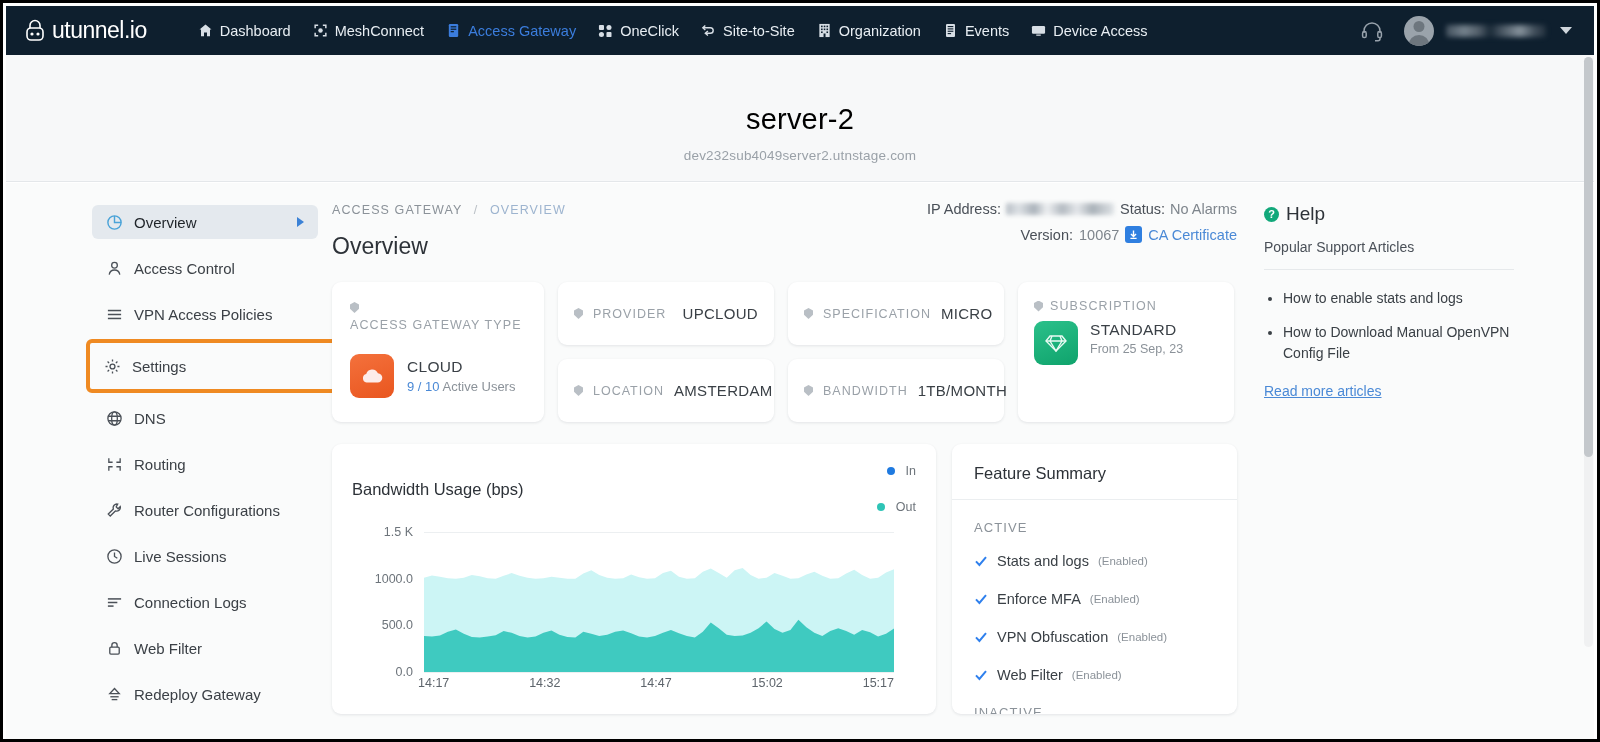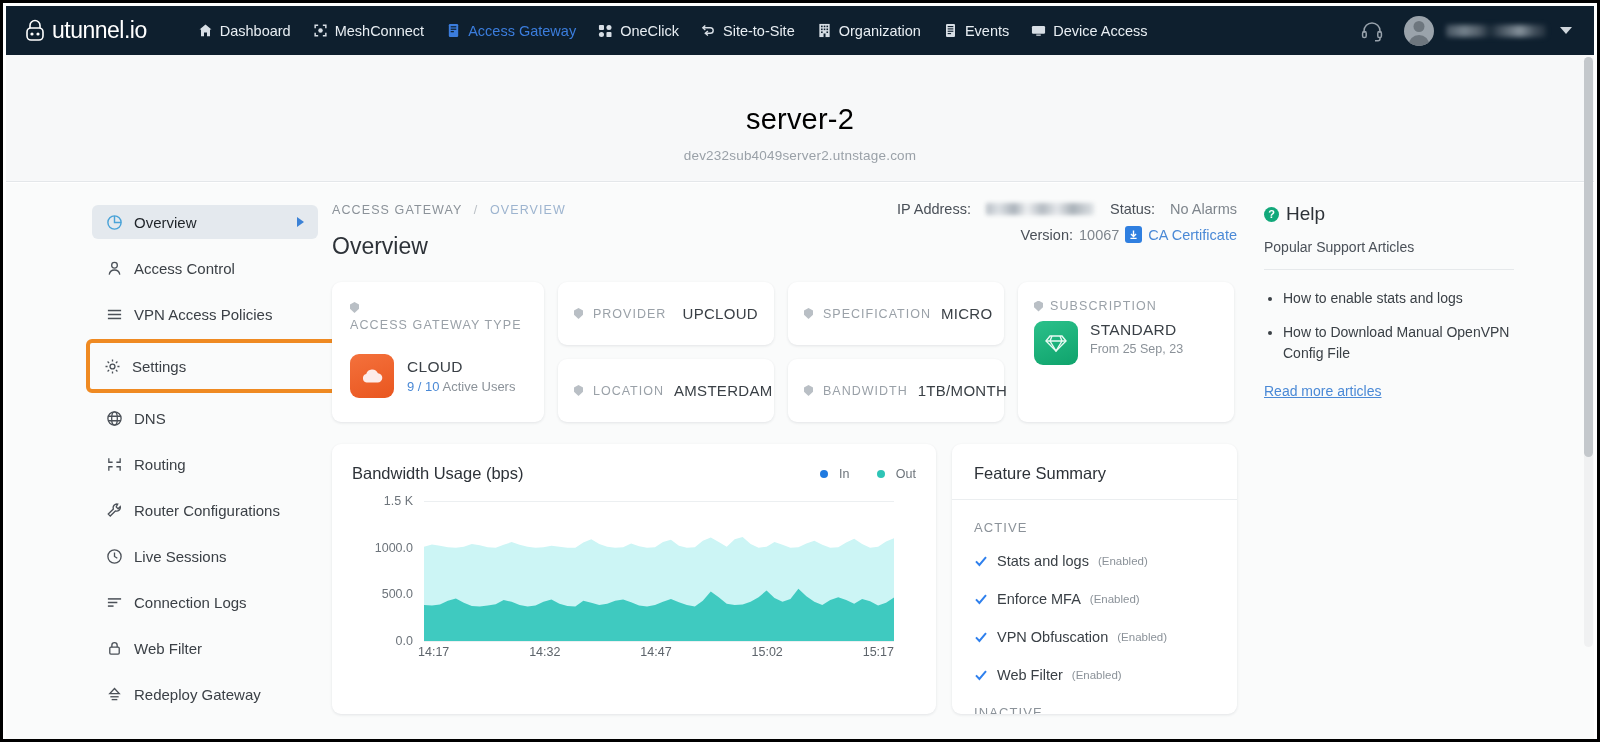--- a/index.html
+++ b/index.html
@@ -72,21 +72,21 @@
                          height:46px; margin-left:-2px; width:110%;}
 
   
   .main { position:absolute; left:326px; top:20px; width:905px; }
   .crumbs { font-size:12.5px; color:#8b9299; letter-spacing:1.1px; }
   .crumbs .sep { margin:0 7px; color:#b9bfc5; }
   .crumbs .cur { color:#9db4cf; }
   .maintitle { font-size:23px; color:#2d3238; margin-top:16px; font-weight:400;}
 
   .metabox { position:absolute; right:0; top:-2px; text-align:right; font-size:14.5px; color:#4a5058; }
-  .metabox .row1 { display:flex; justify-content:flex-end; align-items:center; gap:10px; }
+  .metabox .row1 { display:flex; justify-content:flex-end; align-items:center; gap:0; }
   .ip-blur { display:inline-block; width:108px; height:12px; margin:0 6px 0 5px;
              background:linear-gradient(90deg,#b8bfc6 0%,#dde1e5 12%,#aab2ba 26%,#eef0f2 38%,
                         #b3bac1 52%,#e4e7ea 66%,#a9b1b8 80%,#dfe3e6 100%);
              filter:blur(2.2px); border-radius:2px; }
   .metabox .row2 { margin-top:9px; display:flex; justify-content:flex-end; align-items:center; gap:6px;}
   .muted-v { color:#7e858c; }
   .link-blue { color:#4a89d6; }
   .dl-badge { display:inline-flex; width:17px; height:17px; background:#2f7fe0; border-radius:3px;
               align-items:center; justify-content:center; }
 
@@ -119,21 +119,21 @@
               display:flex; align-items:center; justify-content:center; }
   .c4-plan { font-size:15.5px; color:#3a4046; letter-spacing:.3px;}
   .c4-from { font-size:12.5px; color:#8b9299; margin-top:3px;}
 
   
   .lower { display:flex; gap:16px; margin-top:22px; }
   .panel-chart { width:604px; background:#fff; border-radius:9px; box-shadow:0 1px 3px rgba(20,30,45,.10);
                  padding:20px 20px 14px; height:270px; position:relative; }
   .chart-head { display:flex; align-items:center; }
   .chart-title { font-size:16.5px; color:#2d3238; }
-  .legend { margin-left:auto; display:flex; gap:28px; align-items:flex-start; font-size:12.5px; color:#6d747b; }
+  .legend { margin-left:auto; display:flex; gap:22px; align-items:flex-end; font-size:12.5px; color:#6d747b;flex-direction:column; }
   .legend span.dot { width:8px; height:8px; border-radius:50%; display:inline-block; margin-right:7px; }
   .plot { position:relative; margin-top:18px; height:170px; }
   .ylab { position:absolute; right:100%; margin-right:11px; transform:translateY(-50%);
           font-size:12.5px; color:#6d747b; white-space:nowrap; }
   .plot-area { position:absolute; left:72px; right:22px; top:0; bottom:30px; }
   .gridline { position:absolute; left:0; right:0; height:1px; background:#eceff1; }
   .xaxis { position:absolute; left:72px; right:22px; bottom:12px; display:flex; justify-content:space-between;
            font-size:12.5px; color:#5d646b; }
   .xaxis span:first-child { margin-left:-6px; }
 

